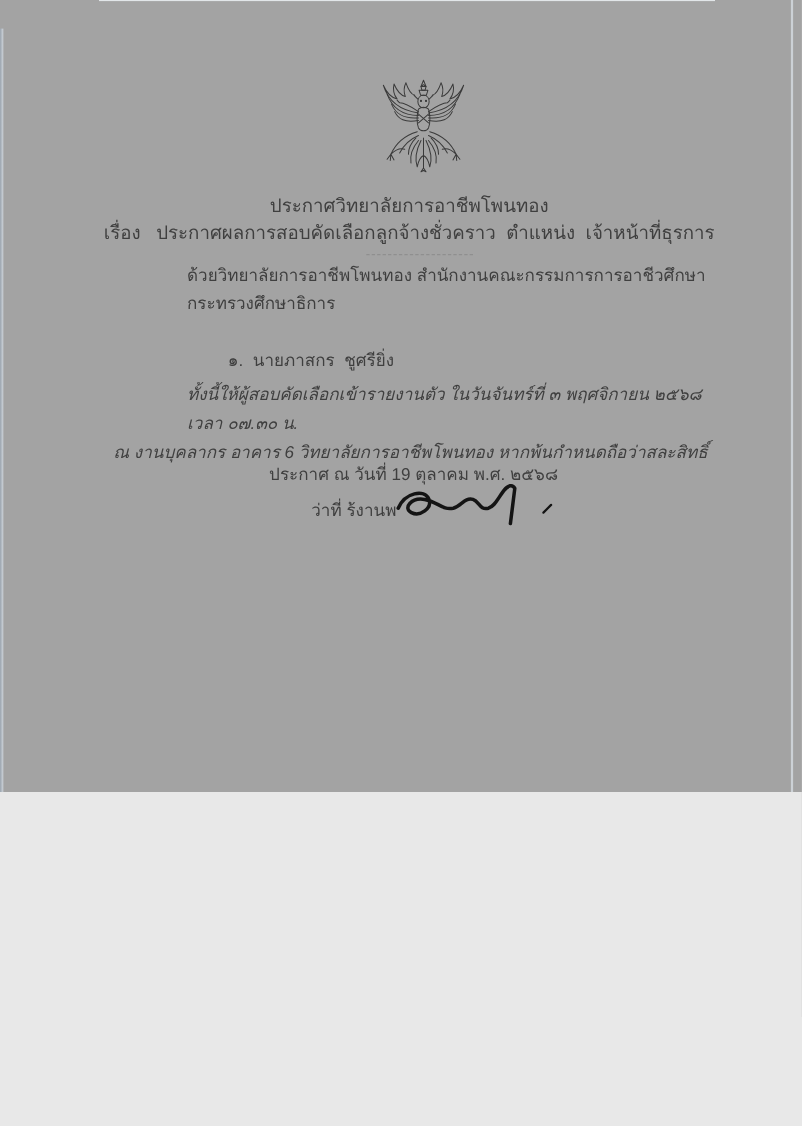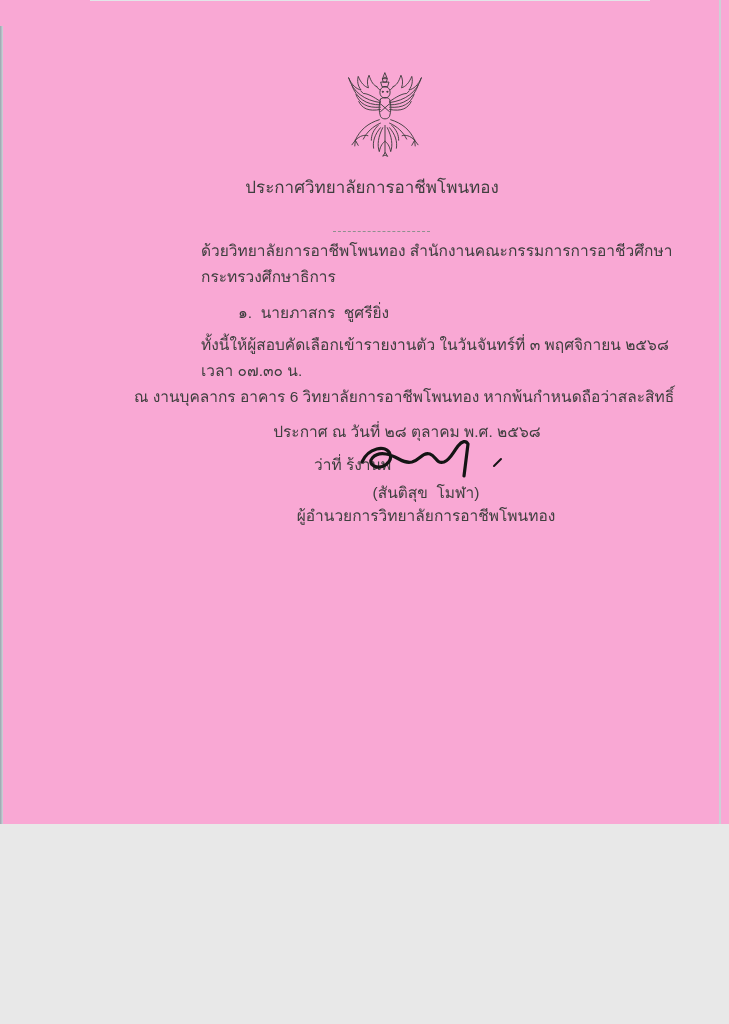--- a/index.html
+++ b/index.html
@@ -1,28 +1,28 @@
 <!DOCTYPE html>
 <html><head>
 <meta charset="utf-8">
 <style>
   html,body{margin:0;padding:0;background:#e8e8e8;}
   .page{
     position:relative;
-    width:729px;height:824px;
-    background:#f9a8d4;
+    width:729px;height:720px;
+    background:#a3a3a3;
     overflow:hidden;
     font-family:"Liberation Sans","DejaVu Sans",sans-serif;
     color:#3f3f3f;
   }
   .t{white-space:pre-wrap;}
   .abs{position:absolute;}
   .center{text-align:center;}
   .header-line{font-size:17px;line-height:24px;}
-  .body-line{font-size:15.5px;line-height:26px;margin-left:31px;}
+  .body-line{font-size:15.5px;line-height:26px;}
   .indent{padding-left:67px;}
   .scan-edge-left{
     position:absolute;left:0;top:26px;width:3px;height:998px;
     background:linear-gradient(to right,#9aa4ae,#cfd4da);
   }
   .scan-edge-right{
     position:absolute;left:719px;top:0;width:2px;height:1024px;
     background:#ccd1d6;
   }
   .scan-edge-top{
@@ -78,40 +78,39 @@
         <path d="M100,144 l-4,6 4,-2 4,2 z"></path>
         <path d="M96,100 C88,116 86,130 90,142 C92,132 96,126 100,124"></path>
         <path d="M104,100 C112,116 114,130 110,142 C108,132 104,126 100,124"></path>
         <path d="M92,100 C82,112 78,124 80,136"></path>
         <path d="M108,100 C118,112 122,124 120,136"></path>
       </g>
     </svg>
   </div>
 
   <div class="abs center header-line t" style="left:15px;top:176px;width:714px;">ประกาศวิทยาลัยการอาชีพโพนทอง</div>
+  <div class="abs center header-line t" style="left:15px;top:200px;width:714px;">เรื่อง   ประกาศผลการสอบคัดเลือกลูกจ้างชั่วคราว  ตำแหน่ง  เจ้าหน้าที่ธุรการ</div>
   <div class="divider"></div>
 
   <div class="abs body-line" style="left:103px;top:238px;width:556px;">
     <div class="indent t">ด้วยวิทยาลัยการอาชีพโพนทอง สำนักงานคณะกรรมการการอาชีวศึกษากระทรวงศึกษาธิการ</div>
   </div>
 
-  <div class="abs body-line t" style="left:207px;top:300px;">๑.  นายภาสกร  ชูศรียิ่ง</div>
+  <div class="abs body-line t" style="left:207px;top:316px;">๑.  นายภาสกร  ชูศรียิ่ง</div>
 
-  <div class="abs body-line" style="left:103px;top:332px;width:560px;">
+  <div class="abs body-line" style="left:103px;top:347px;width:560px;font-style:italic;">
     <div class="indent t">ทั้งนี้ให้ผู้สอบคัดเลือกเข้ารายงานตัว ในวันจันทร์ที่ ๓ พฤศจิกายน ๒๕๖๘ เวลา ๐๗.๓๐ น.</div>
     <div class="t">ณ งานบุคลากร อาคาร 6 วิทยาลัยการอาชีพโพนทอง หากพ้นกำหนดถือว่าสละสิทธิ์</div>
   </div>
 
-  <div class="abs center body-line t" style="left:24px;top:419px;width:704px;">ประกาศ ณ วันที่ ๒๘ ตุลาคม พ.ศ. ๒๕๖๘</div>
+  <div class="abs center body-line t" style="left:24px;top:419px;width:704px;">ประกาศ ณ วันที่ 19 ตุลาคม พ.ศ. ๒๕๖๘</div>
 
   <div class="abs body-line t" style="left:283px;top:452px;">ว่าที่ ร้งานพ</div>
 
   <svg class="sig-svg" viewBox="0 0 152 50">
     <g stroke="#141414" fill="none" stroke-width="3.2" stroke-linecap="round" stroke-linejoin="round">
       <path d="M10,26 C16,12 34,8 38,18 C41,26 30,34 22,30 C14,26 22,16 34,18 C46,20 50,28 60,26 C68,24 70,16 78,18 C84,20 84,28 92,26 C98,24 100,18 106,10 C110,5 114,4 116,8 L112,40"></path>
       <path d="M142,30 l7,-7" stroke-width="2"></path>
     </g>
   </svg>
 
-  <div class="abs center body-line t" style="left:250px;top:480px;width:290px;">(สันติสุข  โมฬา)</div>
-  <div class="abs center body-line t" style="left:245px;top:503px;width:300px;">ผู้อำนวยการวิทยาลัยการอาชีพโพนทอง</div>
 
 </div>
 
 </body></html>

